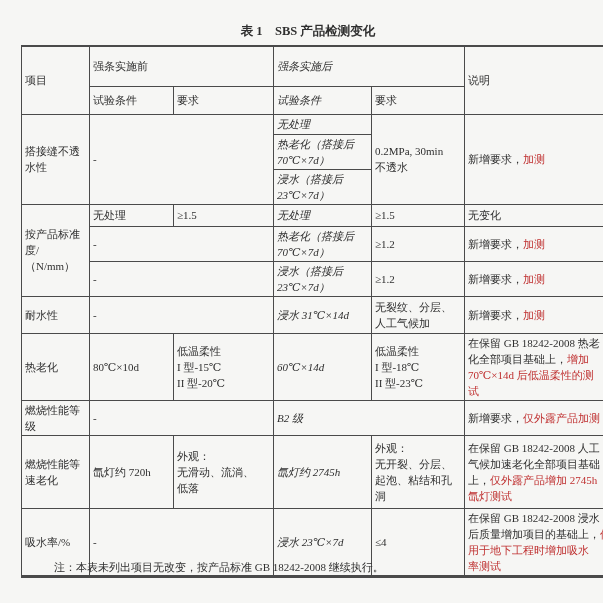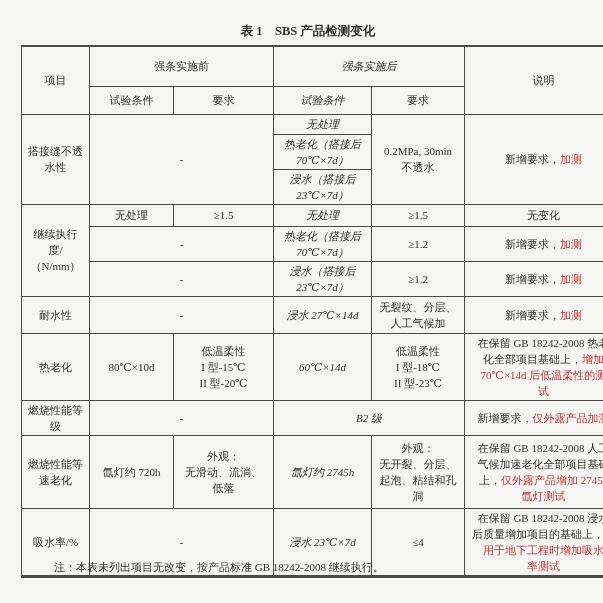--- a/index.html
+++ b/index.html
@@ -17,21 +17,21 @@
   .title{
     position:absolute;top:23px;left:0;width:616px;
     text-align:center;font-weight:bold;font-size:12.5px;line-height:16px;
   }
   table.tbl{
     position:absolute;left:21px;top:45px;width:601px;
     border-collapse:collapse;table-layout:fixed;font-size:11px;
   }
   table.tbl td{
     border:1px solid var(--border);
-    text-align:center;vertical-align:middle;
+    vertical-align:middle;
     padding:1px 3px;white-space:pre-line;line-height:16px;
     overflow:hidden;
   }
   thead td{line-height:15px;}
   thead tr:first-child td{border-top:2px solid var(--border);}
   tbody tr.last td{border-bottom:2px solid var(--border);}
   td.c1{border-left:none;}
   td.sep{border-left:3px solid var(--border);font-style:italic;}
   td.label{line-height:19px;margin-top:16px;}
   td.note-cell{line-height:16.5px;padding:1px 2px;}
@@ -85,21 +85,21 @@
       <tr style="height:35px">
         <td class="sep">热老化（搭接后
 70℃×7d）</td>
       </tr>
       <tr style="height:32px">
         <td class="sep">浸水（搭接后
 23℃×7d）</td>
       </tr>
 
       <tr style="height:22px">
-        <td class="c1 label" rowspan="3">继续执行
+        <td class="c1 label" rowspan="3">按产品标准
 度/
 （N/mm）</td>
         <td>无处理</td>
         <td>≥1.5</td>
         <td class="sep">无处理</td>
         <td>≥1.5</td>
         <td class="note-cell">无变化</td>
       </tr>
       <tr style="height:31px">
         <td colspan="2">-</td>
@@ -112,21 +112,21 @@
         <td colspan="2">-</td>
         <td class="sep">浸水（搭接后
 23℃×7d）</td>
         <td>≥1.2</td>
         <td class="note-cell"><span>新增要求，</span><span class="red">加测</span></td>
       </tr>
 
       <tr style="height:37px">
         <td class="c1 label">耐水性</td>
         <td colspan="2">-</td>
-        <td class="sep">浸水 27℃×14d</td>
+        <td class="sep">浸水 31℃×14d</td>
         <td>无裂纹、分层、
 人工气候加</td>
         <td class="note-cell"><span>新增要求，</span><span class="red">加测</span></td>
       </tr>
 
       <tr style="height:66px">
         <td class="c1 label">热老化</td>
         <td>80℃×10d</td>
         <td>低温柔性
 I 型-15℃

